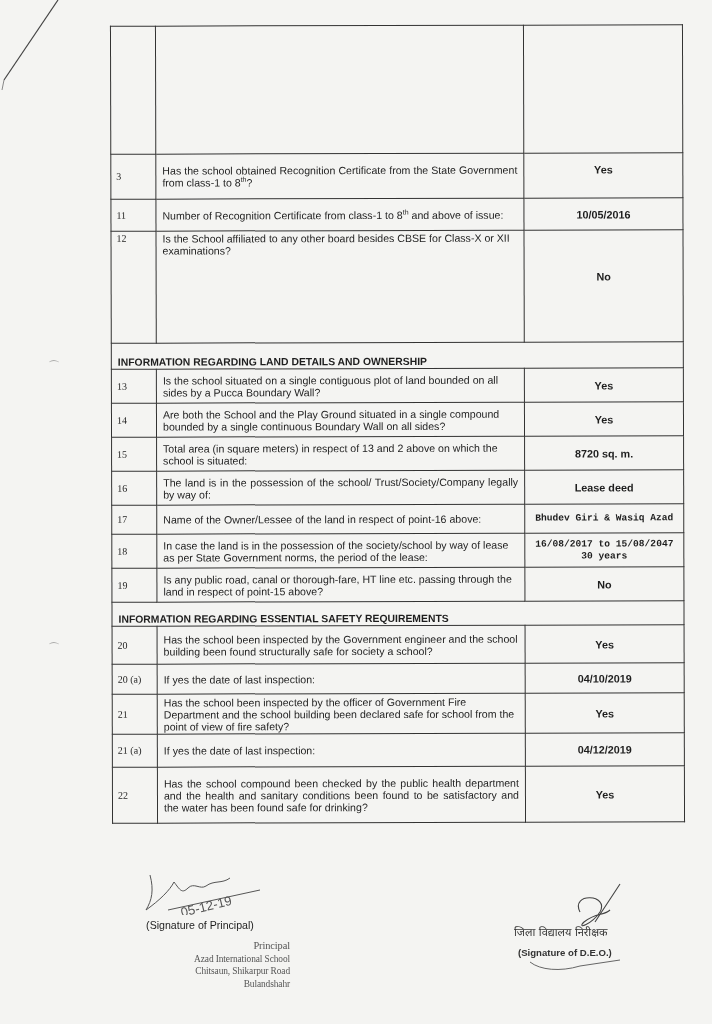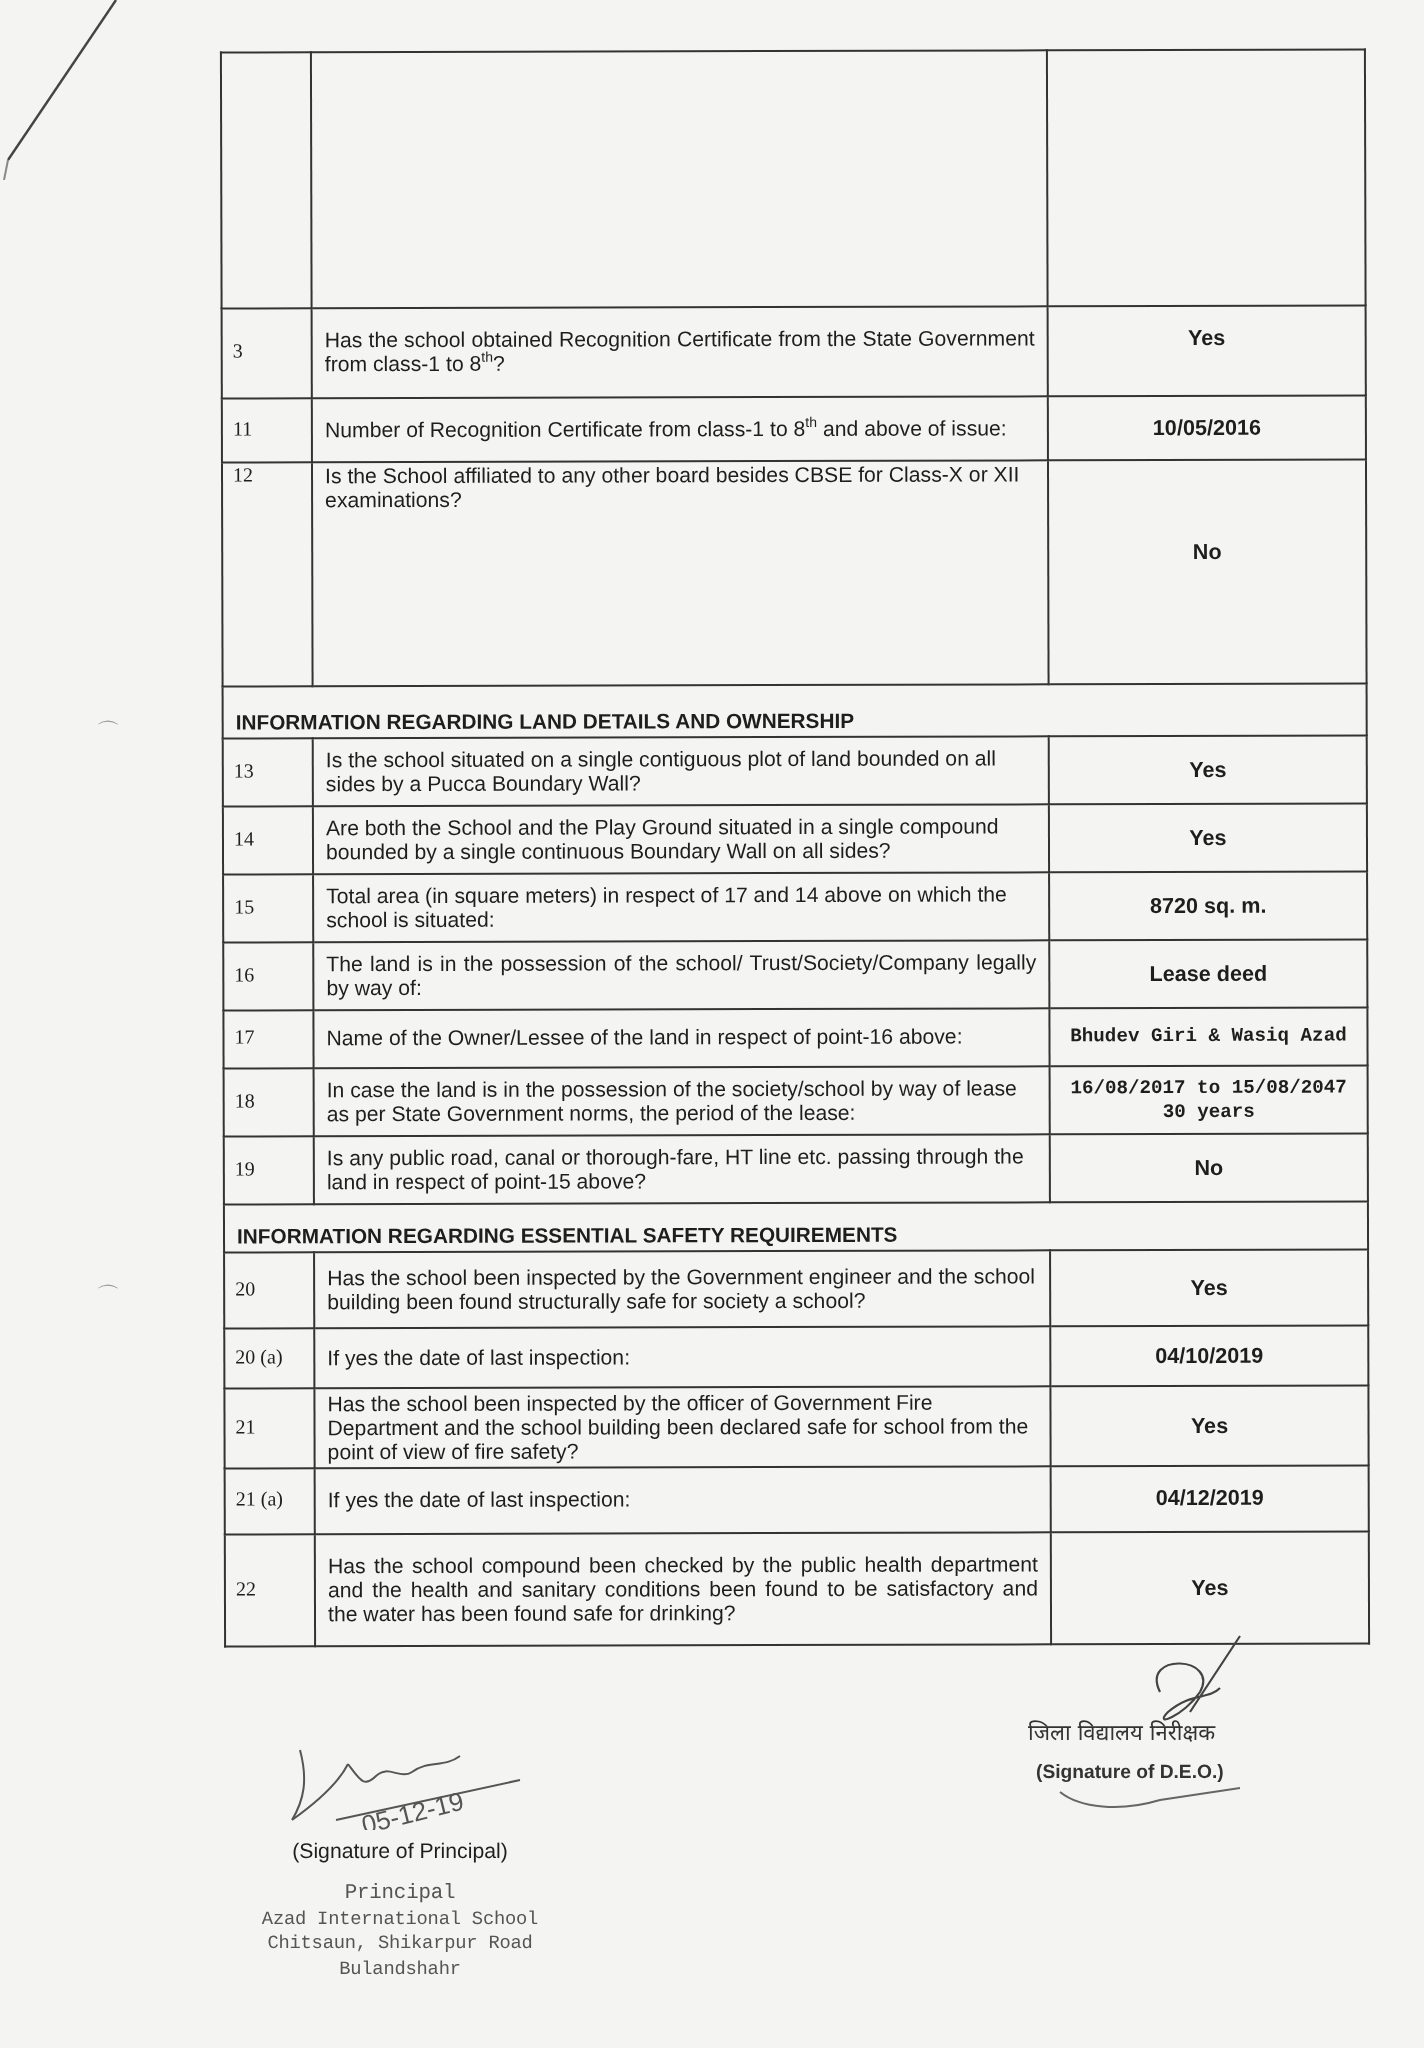--- a/index.html
+++ b/index.html
@@ -35,26 +35,26 @@
     font-weight: bold; font-size: 10.4px; padding-top: 10px; padding-bottom: 0px;
     border-bottom: 1.3px solid #333;
   }
   sup { font-size: 7px; line-height: 0; }
   .sig-left {
     position: absolute; left: 110px; top: 860px; width: 180px; text-align: center;
   }
   .sig-left .scribble { height: 55px; }
   .sig-label { font-weight: normal; font-size: 10.6px; margin-top: 0px; }
   .stamp {
-    font-family: Liberation Mono, monospace; color: #555; font-size: 9.4px;
-    line-height: 12.5px; margin-top: 9px; letter-spacing: -0.1px;
+    font-family: Liberation Serif, serif; color: #555; font-size: 9.4px;
+    line-height: 12.5px; margin-top: 9px; letter-spacing: -0.1px; text-align: right;
   }
   .stamp .st-title { font-size: 10.4px; }
   .sig-right {
-    position: absolute; left: 500px; top: 816px; width: 170px; height: 100px;
+    position: absolute; left: 500px; top: 882px; width: 170px; height: 100px;
   }
   .hindi-text {
     position: absolute; left: 14px; top: 42px; font-size: 11px; color: #333;
     font-family: "DejaVu Sans", sans-serif;
   }
   .deo-label {
     position: absolute; left: 18px; top: 65px; font-size: 9.6px; font-weight: bold; color: #333;
   }
   .side-mark { position: absolute; color: #999; font-size: 12px; }
 </style>
@@ -105,21 +105,21 @@
       <td>Is the school situated on a single contiguous plot of land bounded on all sides by a Pucca Boundary Wall?</td>
       <td class="cell-a">Yes</td>
     </tr>
     <tr style="height:34px;">
       <td class="cell-no">14</td>
       <td>Are both the School and the Play Ground situated in a single compound bounded by a single continuous Boundary Wall on all sides?</td>
       <td class="cell-a">Yes</td>
     </tr>
     <tr style="height:34px;">
       <td class="cell-no">15</td>
-      <td>Total area (in square meters) in respect of 17 and 14 above on which the school is situated:</td>
+      <td>Total area (in square meters) in respect of 13 and 2 above on which the school is situated:</td>
       <td class="cell-a">8720 sq. m.</td>
     </tr>
     <tr style="height:34px;">
       <td class="cell-no">16</td>
       <td class="justify">The land is in the possession of the school/ Trust/Society/Company legally by way of:</td>
       <td class="cell-a">Lease deed</td>
     </tr>
     <tr style="height:29px;">
       <td class="cell-no">17</td>
       <td>Name of the Owner/Lessee of the land in respect of point-16 above:</td>

